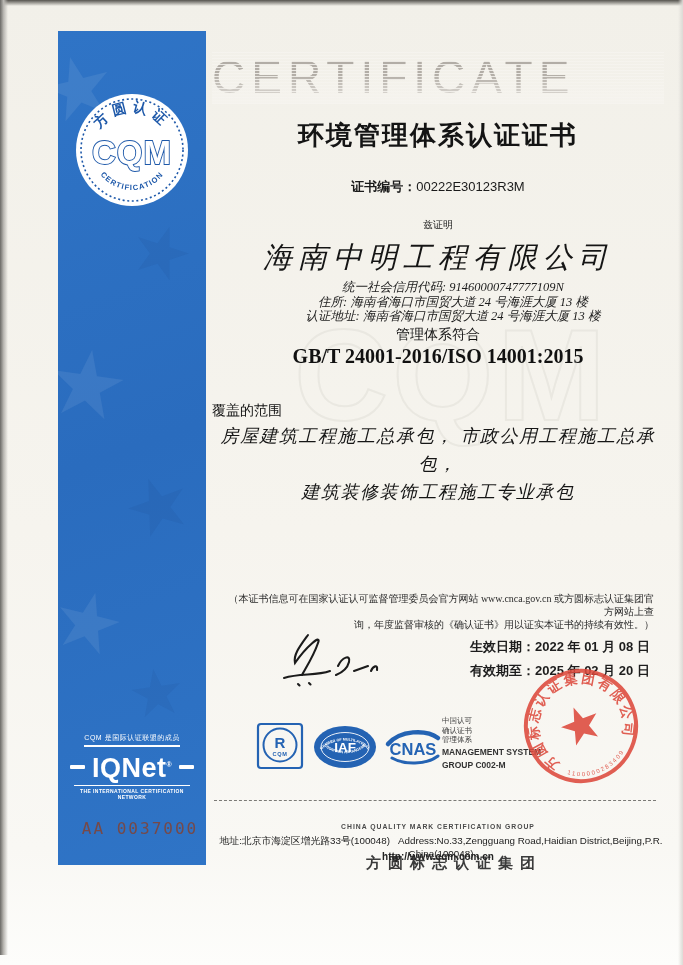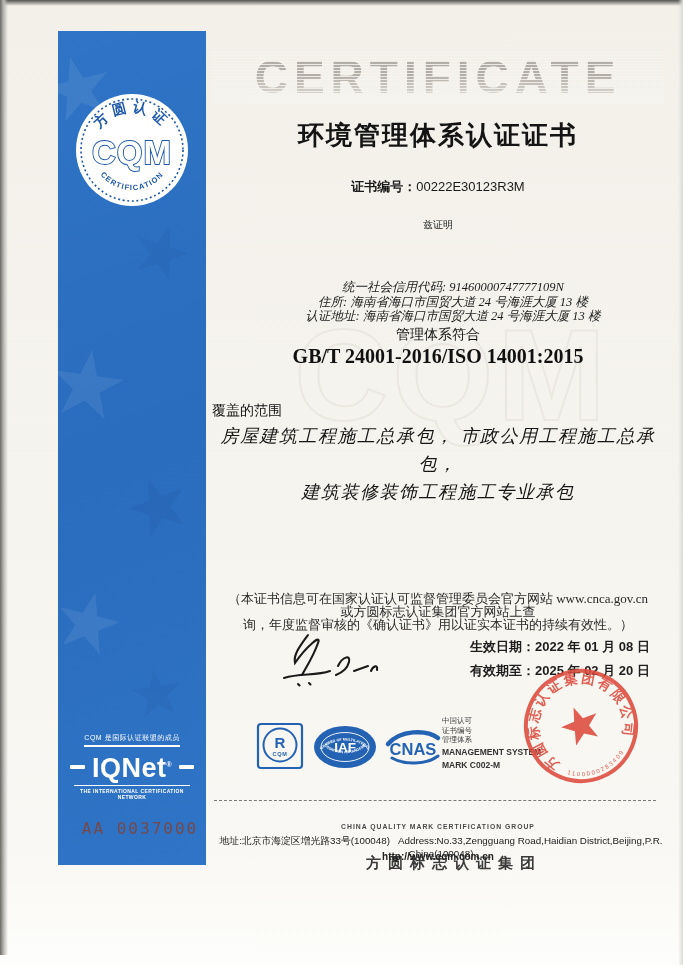--- a/index.html
+++ b/index.html
@@ -38,22 +38,22 @@
   .iqnet-name { font-size:27px; font-weight:bold; letter-spacing:0.5px; line-height:28px; }
   .iqnet-reg { font-size:7px; vertical-align:super; }
   .iqnet-tagline { margin:3px auto 0; width:116px; font-size:5px; letter-spacing:0.4px;
     border-top:1.5px solid #fff; padding-top:2px; font-weight:bold; }
   .band-serial { position:absolute; left:0; top:788px; width:164px; text-align:center;
     font-family:"DejaVu Sans Mono", monospace; font-size:16px; letter-spacing:2px;
     color:rgba(130,66,50,0.85); }
 
   
   .main { position:absolute; left:212px; top:0; width:452px; height:965px; }
-  .banner { position:absolute; left:0; top:50px; width:452px; text-align:center;
-    font-size:46px; font-weight:700; letter-spacing:6px; color:#b2ada6; }
+  .banner { position:absolute; left:0; top:50px; width:452px; 
+    font-size:46px; font-weight:400; letter-spacing:6px; color:#b2ada6; }
   .banner::after { content:""; position:absolute; inset:0;
     background:
       repeating-linear-gradient(180deg, rgba(246,244,239,0) 0 2px, rgba(246,244,239,0.85) 2px 3px),
       linear-gradient(180deg, rgba(246,244,239,0) 45%, rgba(246,244,239,0.65) 90%); }
   .cert-title { position:absolute; left:0; top:118px; width:452px; text-align:center;
     font-size:26px; font-weight:bold; letter-spacing:2px; color:#141414; }
   .cert-no { position:absolute; left:0; top:178px; width:452px; text-align:center;
     font-size:13px; color:#1a1a1a; }
   .cert-no .label { font-weight:bold; }
   .certify { position:absolute; left:0; top:218px; width:452px; text-align:center;
@@ -69,22 +69,22 @@
   .standard { position:absolute; left:0; top:345px; width:452px; text-align:center;
     font-family:"Liberation Serif", serif; font-size:20px; font-weight:bold; color:#111; }
   .watermark { position:absolute; left:60px; top:300px; width:360px; text-align:center;
     font-size:130px; font-weight:900; letter-spacing:4px; color:transparent;
     -webkit-text-stroke:2px rgba(140,135,125,0.10); }
   .scope-head { position:absolute; left:0; top:402px; width:452px; text-align:left;
     font-family:"Liberation Serif", serif; font-size:14px; color:#141414; }
   .scope { position:absolute; left:0; top:422px; width:452px; text-align:center;
     font-family:"Liberation Serif", serif; font-style:italic; font-size:18px;
     line-height:28px; letter-spacing:1.5px; color:#161616; }
-  .disclaimer { position:absolute; left:10px; top:592px; width:432px; text-align:center;
-    font-family:"Liberation Serif", serif; font-size:13px; line-height:13px; color:#2a2a2a; }
+  .disclaimer { position:absolute; left:10px; top:592px; width:432px; text-align:right;
+    font-family:"Liberation Serif", serif; font-size:10px; line-height:13px; color:#2a2a2a; }
   .signature { position:absolute; left:66px; top:626px; }
   .dates { position:absolute; left:258px; top:635px; font-size:13px; font-weight:bold;
     color:#1d1d1d; line-height:24px; white-space:nowrap; }
   .mark-rcqm { position:absolute; left:44px; top:722px; }
   .mark-iaf  { position:absolute; left:100px; top:724px; }
   .mark-cnas { position:absolute; left:172px; top:727px; }
   .mark-labels { position:absolute; left:230px; top:716px; color:#3c3c3c; }
   .mark-labels .cn { font-size:7.5px; line-height:9.5px; }
   .mark-labels .en { font-size:8.5px; font-weight:bold; line-height:11px; margin-top:2px; color:#333; }
 
@@ -156,20 +156,21 @@
     <div class="banner">CERTIFICATE</div>
 
     <div class="cert-title">环境管理体系认证证书</div>
 
     <div class="cert-no">
       <span class="label">证书编号：</span><span>00222E30123R3M</span>
     </div>
 
     <div class="certify">兹证明</div>
 
+    <div class="company">海南中明工程有限公司</div>
 
     <div class="company-info">
       <div>统一社会信用代码: 91460000747777109N</div>
       <div>住所: 海南省海口市国贸大道 24 号海涯大厦 13 楼</div>
       <div>认证地址: 海南省海口市国贸大道 24 号海涯大厦 13 楼</div>
     </div>
 
     <div class="conform">管理体系符合</div>
     <div class="standard">GB/T 24001-2016/ISO 14001:2015</div>
 
@@ -225,24 +226,24 @@
     </svg>
 
     <svg class="mark-cnas" width="58" height="40" viewBox="0 0 58 40">
       <path d="M4,17 C16,3 42,2 54,11" fill="none" stroke="#2463b3" stroke-width="4.5" stroke-linecap="round"></path>
       <path d="M8,31 C20,38 42,38 54,29" fill="none" stroke="#2463b3" stroke-width="3" stroke-linecap="round"></path>
       <text x="29" y="28" text-anchor="middle" font-size="16.5" font-weight="900" fill="#2463b3" font-family="Liberation Sans, sans-serif">CNAS</text>
     </svg>
 
     <div class="mark-labels">
       <div class="cn">中国认可</div>
-      <div class="cn">证书编号</div>
+      <div class="cn">确认证书</div>
       <div class="cn">管理体系</div>
       <div class="en">MANAGEMENT SYSTEM</div>
-      <div class="en">MARK C002-M</div>
+      <div class="en">GROUP C002-M</div>
     </div>
 
     <div class="sep"></div>
     <div class="group-cn">方圆标志认证集团</div>
     <div class="group-en">CHINA QUALITY MARK CERTIFICATION GROUP</div>
     <div class="footer-address">
       <span>地址:北京市海淀区增光路33号(100048)</span><span class="en">Address:No.33,Zengguang Road,Haidian District,Beijing,P.R. China(100048)</span>
     </div>
     <div class="website">http://www.cqm.com.cn</div>
   </div>

